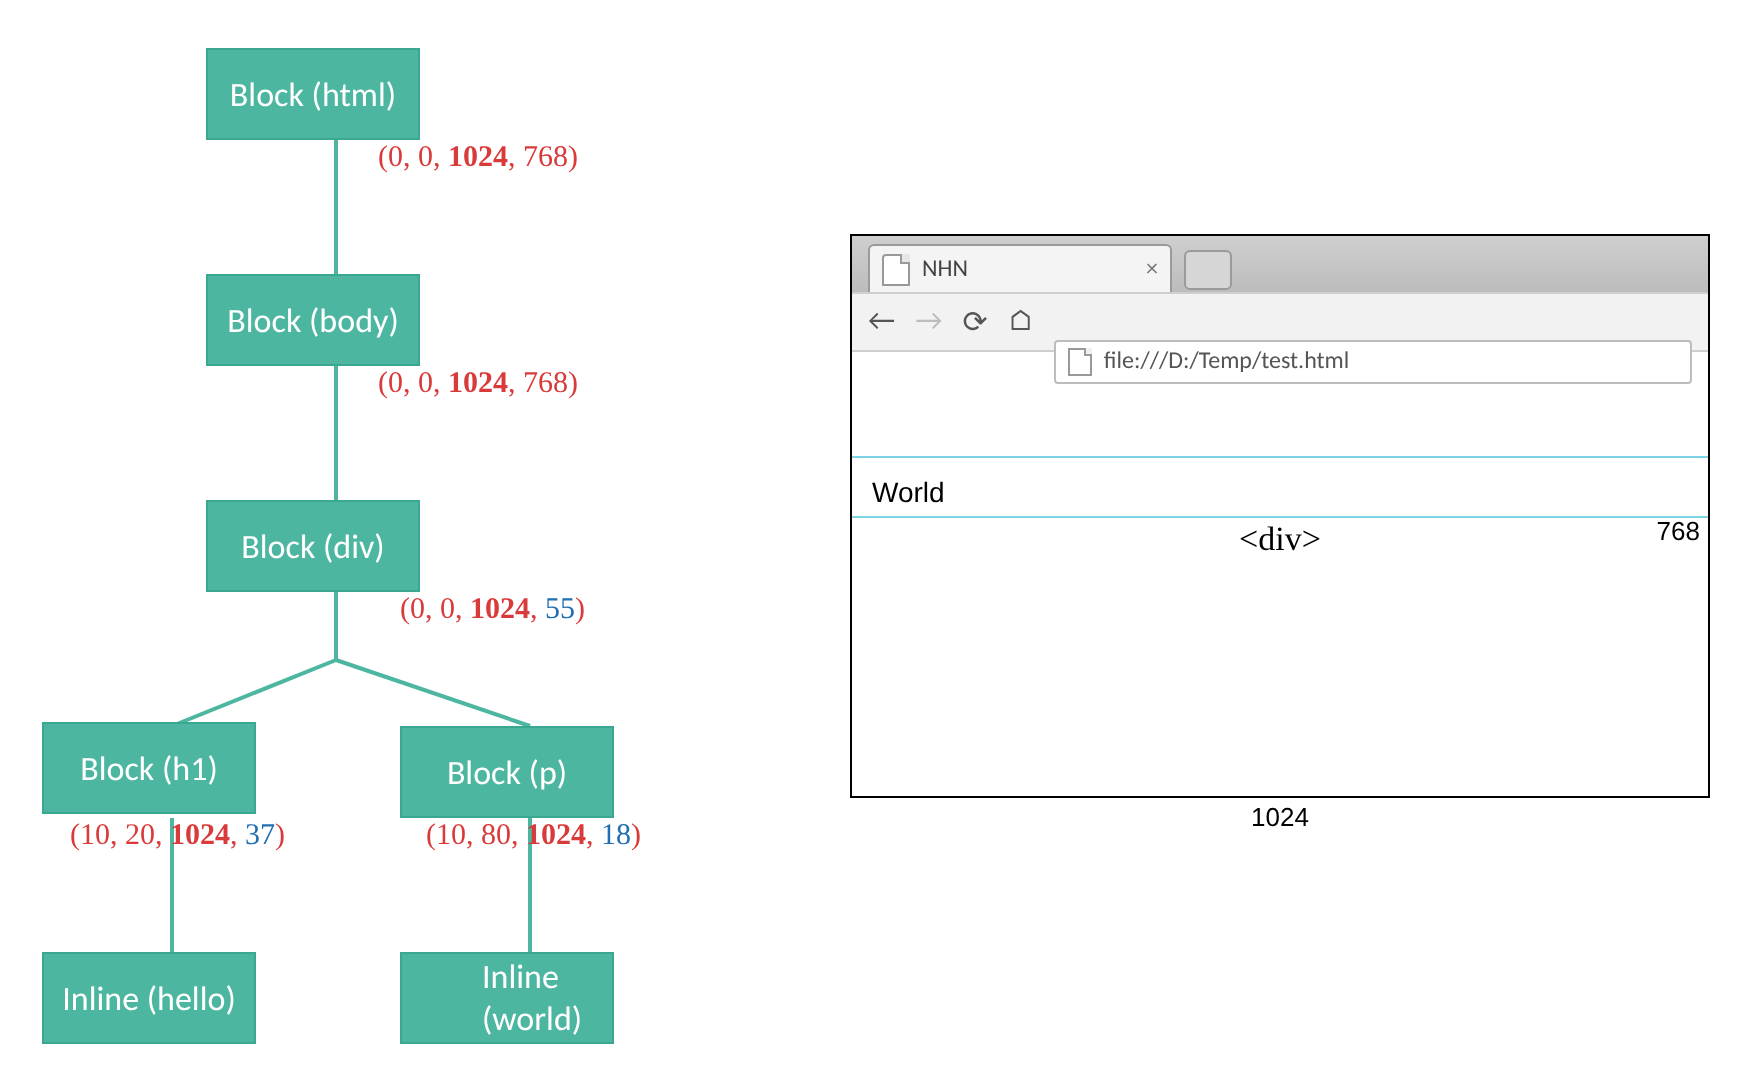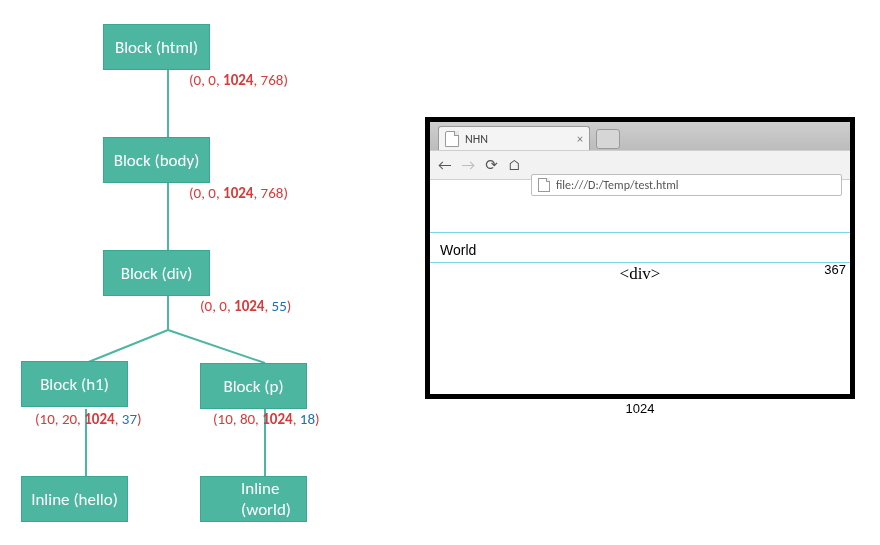--- a/index.html
+++ b/index.html
@@ -26,20 +26,21 @@
     display: flex;
     align-items: center;
     justify-content: center;
     color: #fff;
     font-size: 17px;
   }
   .coord {
     position: absolute;
     font-size: 15px;
     white-space: nowrap;
+    font-family: Liberation Serif, serif;
   }
   .r1 { color: #d93a3a; }
   .b1 { color: #1f6fb2; }
   .bold { font-weight: 700; }
 
   svg.lines {
     position: absolute;
     left: 0; top: 0;
     width: 880px; height: 545px;
     pointer-events: none;
@@ -49,21 +50,21 @@
     stroke-width: 2;
   }
 
   
   .browser {
     position: absolute;
     left: 425px;
     top: 117px;
     width: 430px;
     height: 282px;
-    border: 5px solid #000000;
+    border: 1px solid #000000;
     background: #fff;
     box-sizing: border-box;
   }
   .tabbar {
     height: 28px;
     background: linear-gradient(#cfcfcf, #bcbcbc);
     position: relative;
   }
   .tab {
     position: absolute;
@@ -290,18 +291,18 @@
       <div class="omni">
         <span class="doc-icon"></span>
         <span>file:///D:/Temp/test.html</span>
       </div>
     </div>
     <div class="content">
       <div class="cy-line" style="top:52px;"></div>
       <div class="world">World</div>
       <div class="cy-line" style="top:82px;"></div>
       <div class="div-lab">&lt;div&gt;</div>
-      <div class="dim-768">367</div>
+      <div class="dim-768">768</div>
     </div>
   </div>
   <div class="dim-1024" style="top:401px; left:425px; width:430px;">1024</div>
 
 </div>
 
 </body></html>

